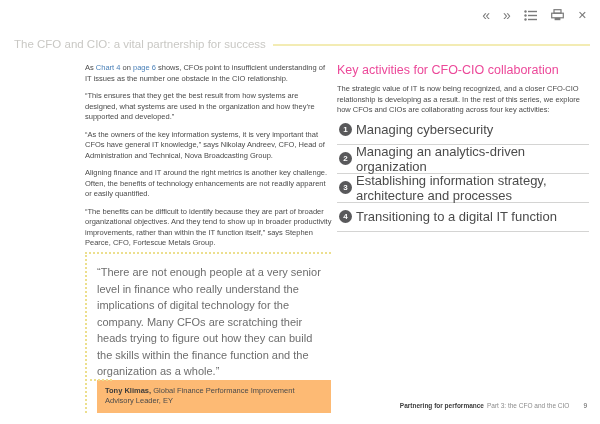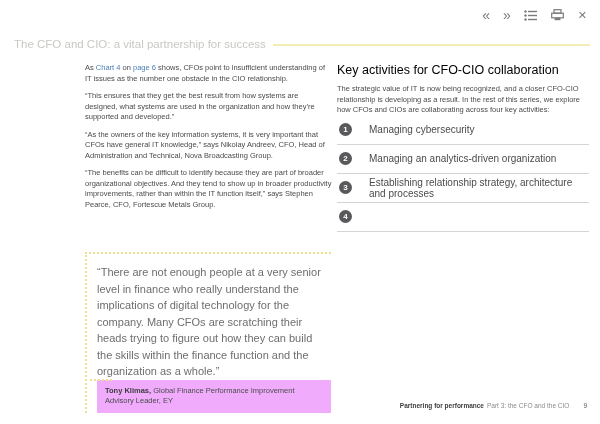--- a/index.html
+++ b/index.html
@@ -88,21 +88,21 @@
     border-left: 2px dotted #ecdf8e;
     padding: 10px 0 0 10px;
   }
   .quote-text {
     font-size: 11px;
     line-height: 1.5;
     color: #6e6e6e;
     padding-right: 2px;
   }
   .quote-attrib {
-    background: #f0abfc;
+    background: #fdba74;
     padding: 6px 8px;
     font-size: 7.5px;
     line-height: 1.4;
     color: #4b4b4b;
   }
   .quote-attrib b { color: #3c3c3c; }
   .quote-endcap {
     position: absolute;
     left: 85px;
     top: 379px;
@@ -113,21 +113,21 @@
   
   .right-col {
     position: absolute;
     left: 337px;
     top: 63px;
     width: 252px;
   }
   .right-heading {
     font-size: 12.5px;
     font-weight: 400;
-    color: #000000;
+    color: #ec4899;
     margin-bottom: 7px;
   }
   .right-intro {
     font-size: 7.5px;
     line-height: 1.4;
     color: #4b4b4b;
     margin-bottom: 0;
   }
   .key-list { list-style: none; }
   .key-item {
@@ -144,23 +144,23 @@
     color: #ffffff;
     font-size: 8px;
     font-weight: bold;
     display: flex;
     align-items: center;
     justify-content: center;
     margin-left: 2px;
     flex: 0 0 13px;
   }
   .key-label {
-    font-size: 10px;
-    color: #4b4b4b;
-    margin-left: 17px;
+    font-size: 13px;
+    color: #4b4b4b;
+    margin-left: 4px;
   }
 
   
   .footer {
     position: absolute;
     right: 13px;
     top: 402px;
     display: flex;
     align-items: baseline;
     font-size: 6.5px;
@@ -199,20 +199,21 @@
 
   <div class="header">
     <span class="page-title">The CFO and CIO: a vital partnership for success</span>
     <span class="title-rule"></span>
   </div>
 
   <div class="left-col">
     <p class="body-para"><span>As </span><a class="body-link">Chart 4</a><span> on </span><a class="body-link">page 6</a><span> shows, CFOs point to insufficient understanding of IT issues as the number one obstacle in the CIO relationship.</span></p>
     <p class="body-para">“This ensures that they get the best result from how systems are designed, what systems are used in the organization and how they’re supported and developed.”</p>
     <p class="body-para">“As the owners of the key information systems, it is very important that CFOs have general IT knowledge,” says Nikolay Andreev, CFO, Head of Administration and Technical, Nova Broadcasting Group.</p>
+    <p class="body-para">Aligning finance and IT around the right metrics is another key challenge. Often, the benefits of technology enhancements are not readily apparent or easily quantified.</p>
     <p class="body-para">“The benefits can be difficult to identify because they are part of broader organizational objectives. And they tend to show up in broader productivity improvements, rather than within the IT function itself,” says Stephen Pearce, CFO, Fortescue Metals Group.</p>
   </div>
 
   <div class="quote-block">
     <div class="quote-text">“There are not enough people at a very senior level in finance who really understand the implications of digital technology for the company. Many CFOs are scratching their heads trying to figure out how they can build the skills within the finance function and the organization as a whole.”</div>
     <div class="quote-attrib"><b>Tony Klimas,</b><span> Global Finance Performance Improvement Advisory Leader, EY</span></div>
   </div>
   <div class="quote-endcap"></div>
 
   <div class="right-col">
@@ -222,24 +223,25 @@
       <li class="key-item">
         <span class="num-circle">1</span>
         <span class="key-label">Managing cybersecurity</span>
       </li>
       <li class="key-item">
         <span class="num-circle">2</span>
         <span class="key-label">Managing an analytics-driven organization</span>
       </li>
       <li class="key-item">
         <span class="num-circle">3</span>
-        <span class="key-label">Establishing relationship strategy, architecture and processes</span>
+        <span class="key-label">Establishing information strategy, architecture and processes</span>
       </li>
       <li class="key-item">
         <span class="num-circle">4</span>
+        <span class="key-label">Transitioning to a digital IT function</span>
       </li>
     </ul>
   </div>
 
   <div class="footer">
     <span class="footer-bold">Partnering for performance</span>
     <span class="footer-rest">Part 3: the CFO and the CIO</span>
     <span class="footer-page">9</span>
   </div>
 

